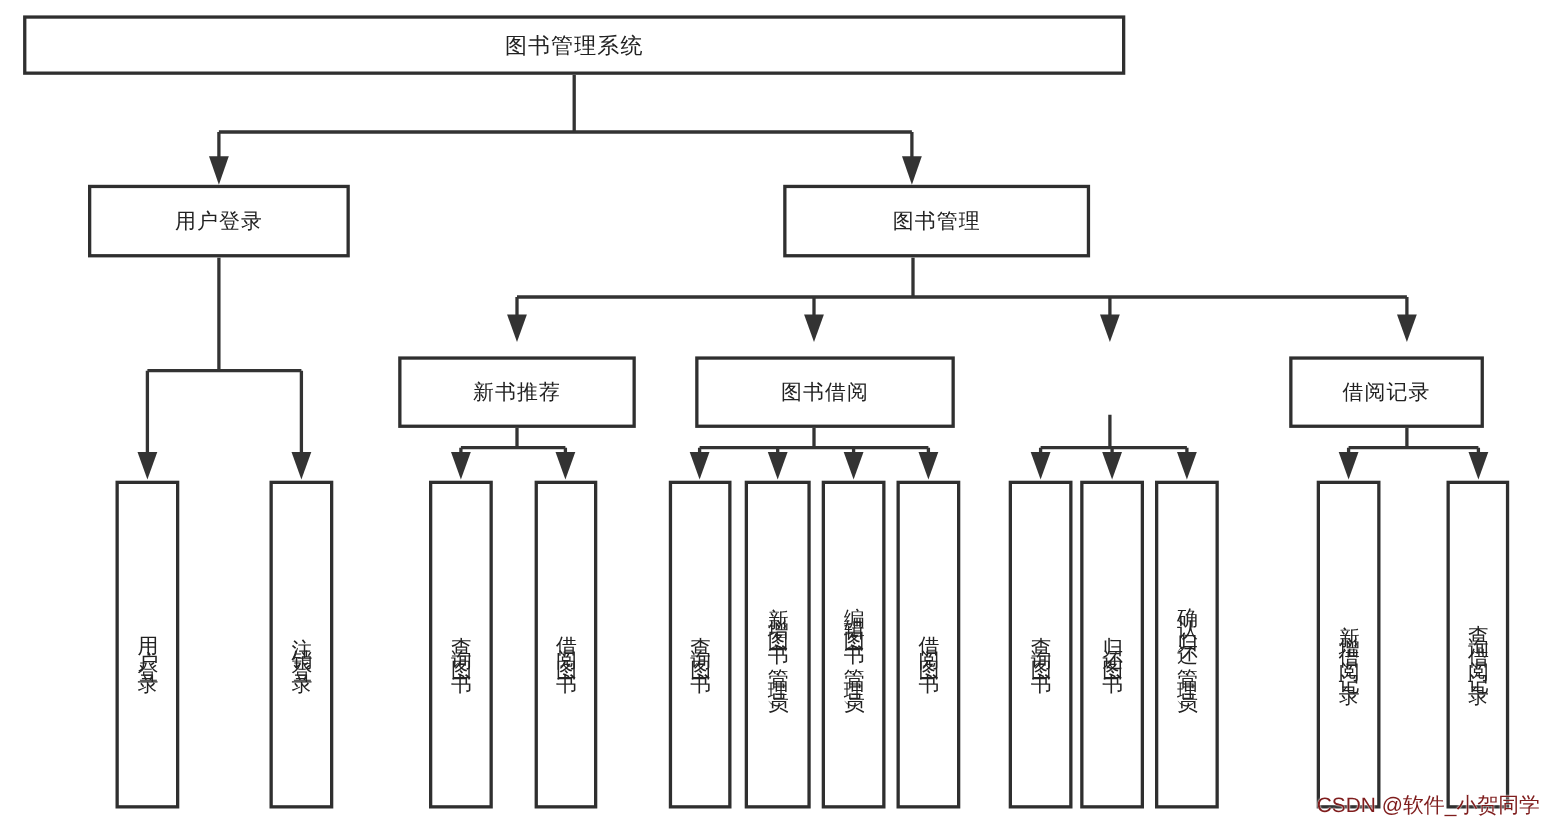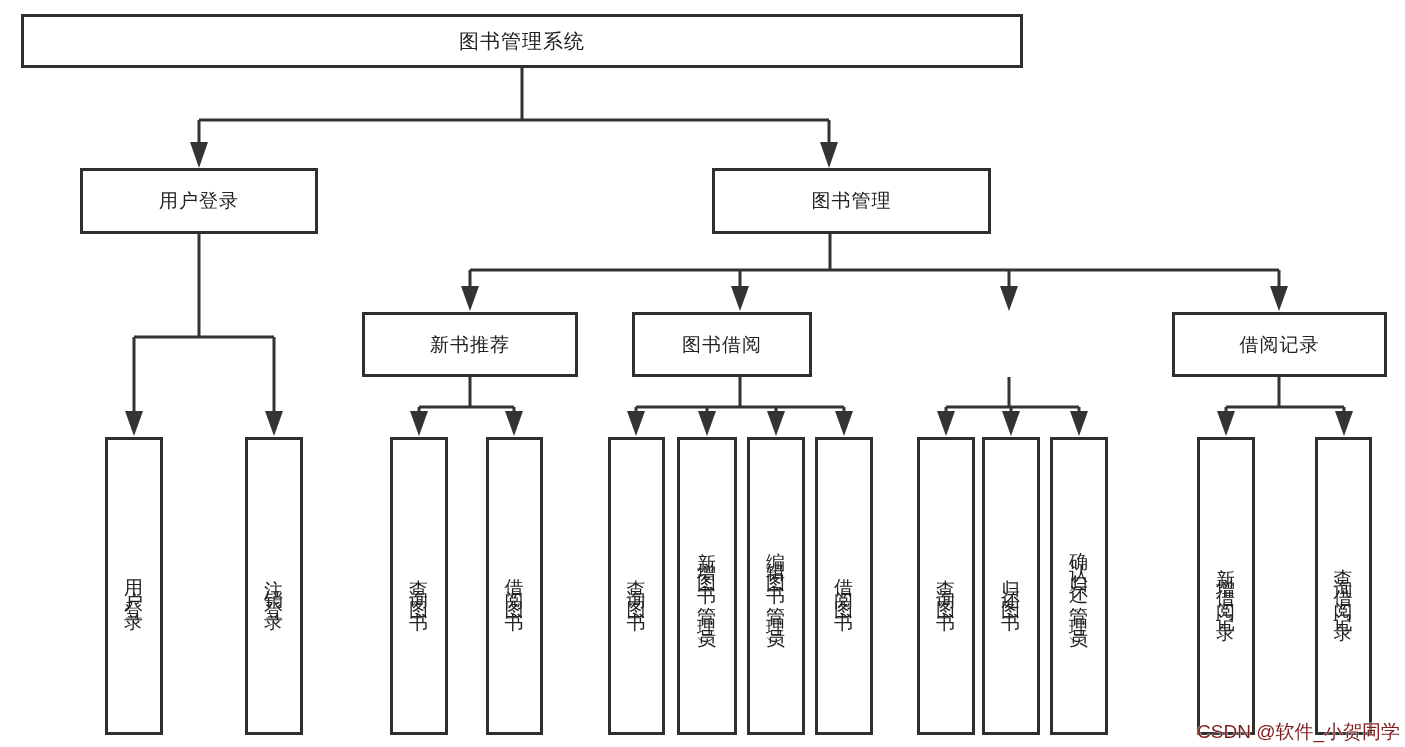--- a/index.html
+++ b/index.html
@@ -30,25 +30,25 @@
     white-space: nowrap;
     text-align: right;
   }
   .root-node { left: 21px; top: 14px; width: 1002px; height: 54px; }
   .root-node .hlabel { font-size: 20px; }
 
   .l2 { top: 168px; height: 66px; }
   .n-user-login  { left: 80px;  width: 238px; }
   .n-book-mgmt   { left: 712px; width: 279px; }
 
-  .l3 { top: 312px; height: 65px; }
+  .l3 { top: 324px; height: 65px; }
   .n-new-book-rec   { left: 362px;  width: 216px; }
-  .n-book-borrow    { left: 632px;  width: 180px; font-family: Liberation Serif, serif; }
+  .n-book-borrow    { left: 632px;  width: 236px; font-family: Liberation Serif, serif; }
   .n-current-borrow { left: 902px;  width: 215px; }
-  .n-borrow-record  { left: 1172px; width: 215px; }
+  .n-borrow-record  { left: 1172px; width: 177px; }
 
   .leaf { top: 437px; height: 298px; border-width: 3px; }
   .leaf .vlabel {
     writing-mode: vertical-rl;
     text-orientation: mixed;
     font-size: 19px;
     letter-spacing: 11px;
     line-height: 1;
     color: #222222;
   }

